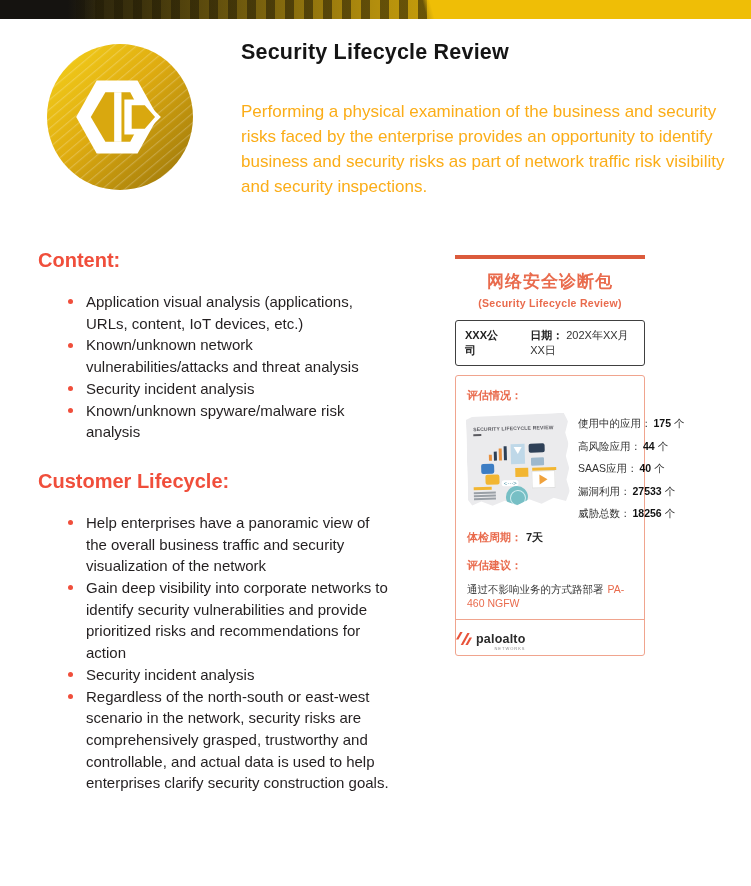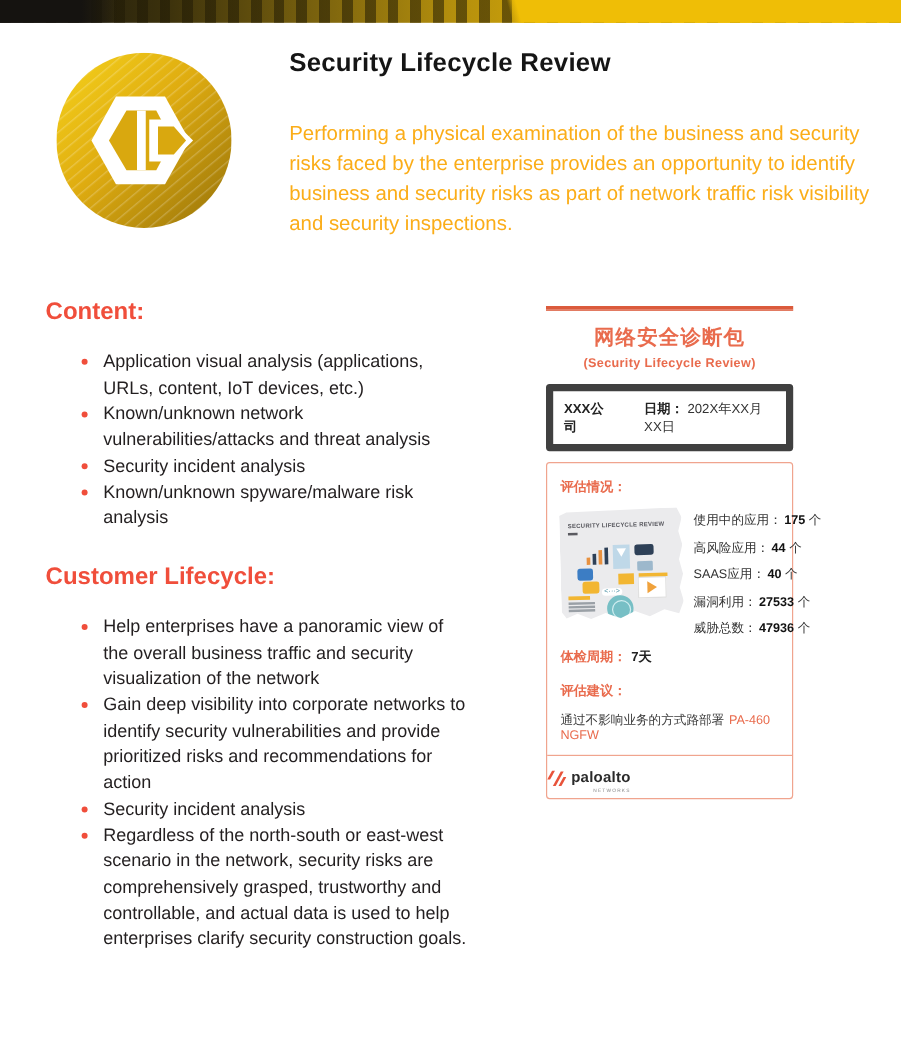--- a/index.html
+++ b/index.html
@@ -34,27 +34,27 @@
     position:relative; padding-left:22px;
     font-size:15px; line-height:21.7px; color:#231f20;
   }
   .bullet-list li::before {
     content:""; position:absolute; left:4px; top:8.2px;
     width:5px; height:5px; border-radius:50%; background:#F04E3B;
   }
   .benefits-heading { margin-top:27px; }
 
   
-  .card { position:absolute; left:455px; top:255px; width:206px; }
+  .card { position:absolute; left:455px; top:255px; width:190px; }
   .card-topline { height:2px; border-top:3px solid #DB5B3C; border-bottom:1px solid #DB5B3C; }
   .card-title { margin-top:11px; text-align:center; font-size:17px; font-weight:bold; color:#E96B4D; letter-spacing:1px; }
   .card-sub { margin-top:4px; text-align:center; font-size:10.5px; font-weight:bold; color:#E96B4D; letter-spacing:0.3px; }
 
   .company-box {
-    margin-top:11px; border:6px solid #404040; border-radius:3px;
+    margin-top:11px; border:1px solid #404040; border-radius:3px;
     padding:7px 9px; display:flex; align-items:baseline; font-size:11px;
   }
   .company-name { font-weight:bold; color:#222; }
   .date-group { margin-left:28px; }
   .date-label { font-weight:bold; color:#222; }
   .date-value { color:#333; }
 
   .main-box {
     margin-top:9px; border:1px solid #F0A48E; border-radius:3px;
     padding:12px 11px 0 11px;
@@ -218,21 +218,21 @@
         <div class="stat-row">
           <span>高风险应用：</span><span class="stat-value">44</span><span class="stat-unit">个</span>
         </div>
         <div class="stat-row">
           <span>SAAS应用：</span><span class="stat-value">40</span><span class="stat-unit">个</span>
         </div>
         <div class="stat-row">
           <span>漏洞利用：</span><span class="stat-value">27533</span><span class="stat-unit">个</span>
         </div>
         <div class="stat-row">
-          <span>威胁总数：</span><span class="stat-value">47936</span><span class="stat-unit">个</span>
+          <span>威胁总数：</span><span class="stat-value">18256</span><span class="stat-unit">个</span>
         </div>
       </div>
     </div>
 
     <div class="period-line">
       <span class="box-label" style="display:inline;">体检周期：</span><span class="period-value">7天</span>
     </div>
 
     <div class="box-label suggest-label">评估建议：</div>
     <div class="suggest-line">

